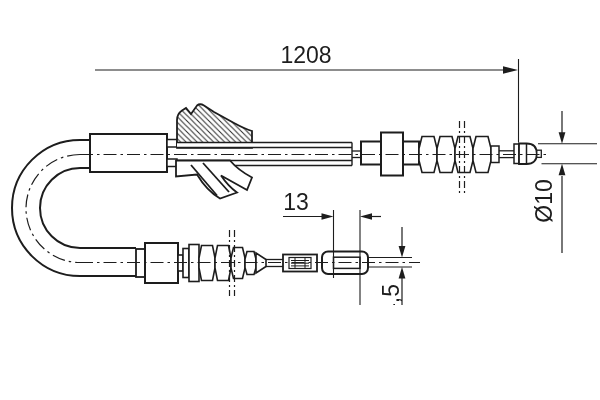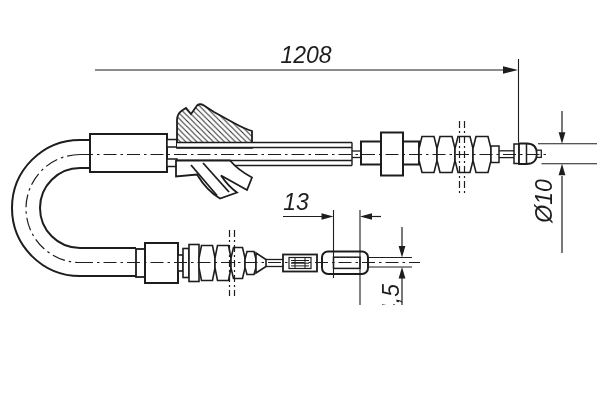--- a/index.html
+++ b/index.html
@@ -1,20 +1,19 @@
 <!DOCTYPE html>
 <html style="--bg: #ffffff; --line: #1d1d1d;"><head>
 <meta charset="utf-8">
 <style>
   :root { --bg:#ffffff; --line:#1d1d1d; }
   html,body { margin:0; padding:0; background:var(--bg); }
   .stage {
     position:relative; width:600px; height:305px; background:var(--bg);
     overflow:hidden;
-    font-style:italic;
   }
   svg { display:block; }
   svg text {
     font-family:"Liberation Sans", sans-serif;
     font-size:23px;
     fill:var(--line);
     stroke:none !important;
   }
   .ink  { stroke:var(--line); }
   .cl   { stroke:var(--line); stroke-width:1.2; fill:none; stroke-dasharray:13 4 2.5 4; }

